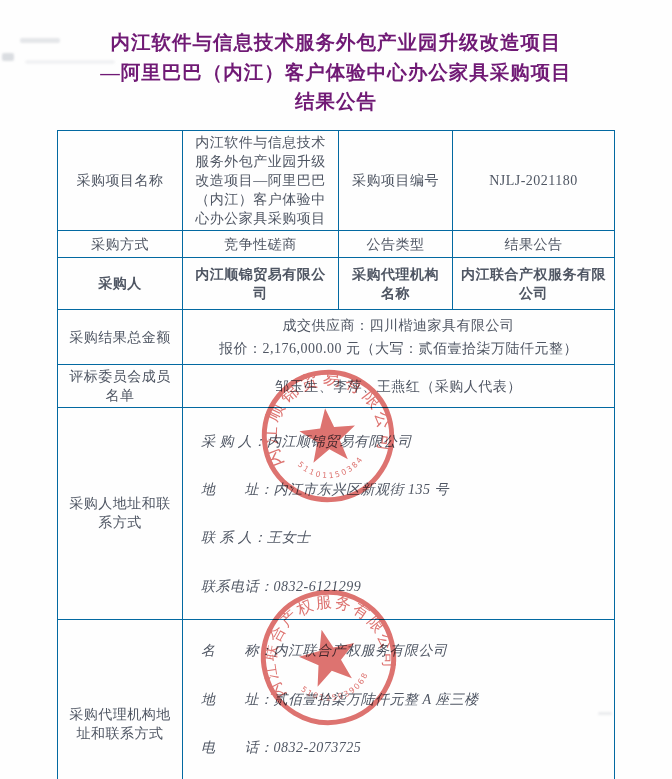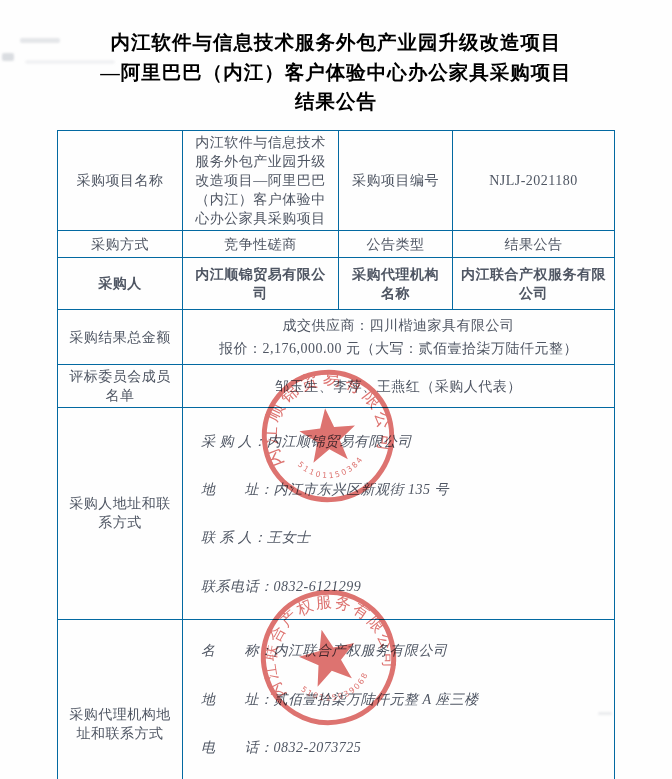--- a/index.html
+++ b/index.html
@@ -10,21 +10,21 @@
   
   .smudge{position:absolute;background:#9aa1ad;border-radius:2px;filter:blur(1px);}
   .s1{left:20px;top:38px;width:40px;height:5px;opacity:.25;}
   .s2{left:2px;top:53px;width:12px;height:8px;opacity:.35;}
   .s3{left:25px;top:60px;width:90px;height:4px;opacity:.12;}
   .s4{left:598px;top:712px;width:14px;height:3px;opacity:.2;}
 
   .title{
     position:absolute;top:28px;left:0;width:100%;
     text-align:center;font-size:19.5px;font-weight:600;letter-spacing:1px;
-    line-height:29.5px;color:#000000;
+    line-height:29.5px;color:#701a75;
   }
 
   table.doc{
     position:absolute;left:57px;top:130px;width:557px;
     border-collapse:collapse;table-layout:fixed;
     font-size:14px;color:#4f5663;
   }
   table.doc td{
     border:1px solid #0369a1;text-align:center;vertical-align:middle;
     padding:2px 6px;line-height:19px;letter-spacing:.5px;

